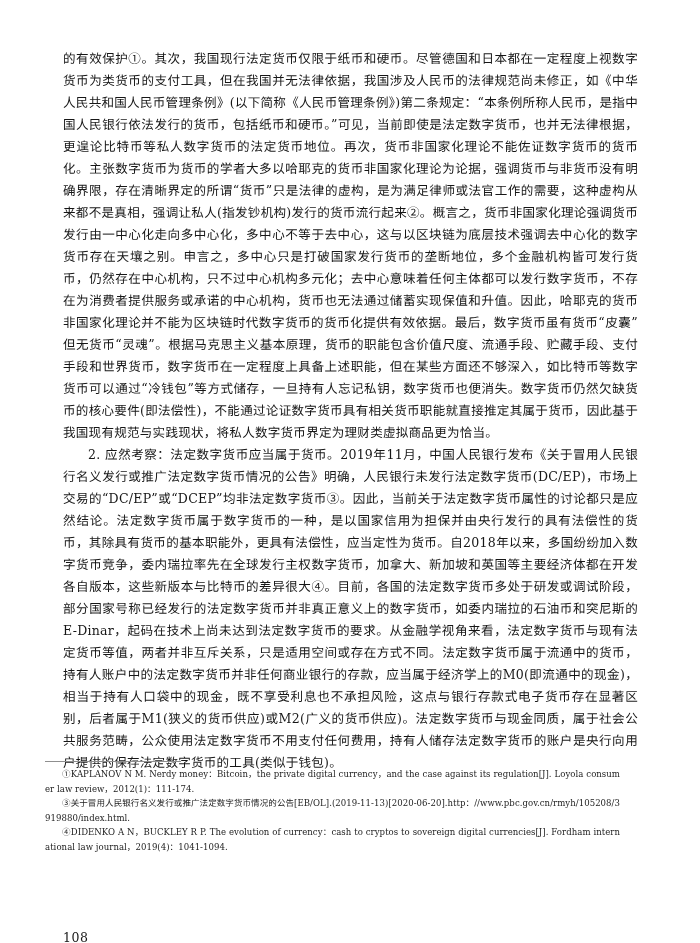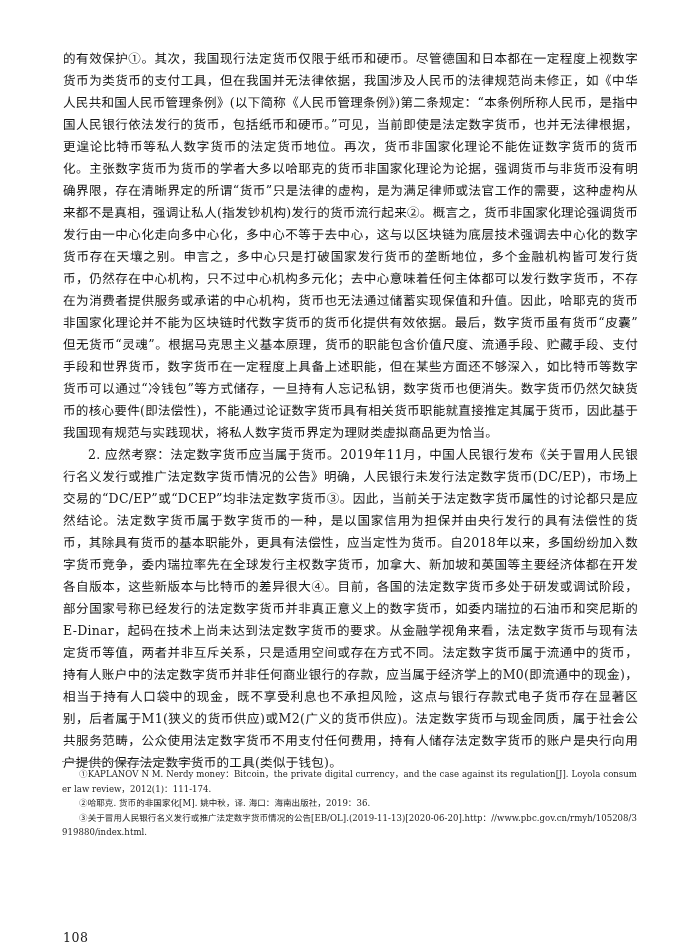--- a/index.html
+++ b/index.html
@@ -38,21 +38,21 @@
     margin: 0;
     text-indent: 0;
   }
   .para.indent {
     text-indent: 2em;
   }
 
   
   .footnotes {
     position: absolute;
-    left: 62px;
+    left: 45px;
     top: 761px;
     width: 575px;
   }
   .fn-rule {
     width: 136px;
     height: 0;
     border-top: 1px solid #8f8f8f;
     margin: 0 0 5px 0;
   }
   .fn-item {
@@ -82,19 +82,19 @@
 <div class="page">
 
   <div class="body-text">
     <p class="para">的有效保护①。其次，我国现行法定货币仅限于纸币和硬币。尽管德国和日本都在一定程度上视数字货币为类货币的支付工具，但在我国并无法律依据，我国涉及人民币的法律规范尚未修正，如《中华人民共和国人民币管理条例》(以下简称《人民币管理条例》)第二条规定：“本条例所称人民币，是指中国人民银行依法发行的货币，包括纸币和硬币。”可见，当前即使是法定数字货币，也并无法律根据，更遑论比特币等私人数字货币的法定货币地位。再次，货币非国家化理论不能佐证数字货币的货币化。主张数字货币为货币的学者大多以哈耶克的货币非国家化理论为论据，强调货币与非货币没有明确界限，存在清晰界定的所谓“货币”只是法律的虚构，是为满足律师或法官工作的需要，这种虚构从来都不是真相，强调让私人(指发钞机构)发行的货币流行起来②。概言之，货币非国家化理论强调货币发行由一中心化走向多中心化，多中心不等于去中心，这与以区块链为底层技术强调去中心化的数字货币存在天壤之别。申言之，多中心只是打破国家发行货币的垄断地位，多个金融机构皆可发行货币，仍然存在中心机构，只不过中心机构多元化；去中心意味着任何主体都可以发行数字货币，不存在为消费者提供服务或承诺的中心机构，货币也无法通过储蓄实现保值和升值。因此，哈耶克的货币非国家化理论并不能为区块链时代数字货币的货币化提供有效依据。最后，数字货币虽有货币“皮囊”但无货币“灵魂”。根据马克思主义基本原理，货币的职能包含价值尺度、流通手段、贮藏手段、支付手段和世界货币，数字货币在一定程度上具备上述职能，但在某些方面还不够深入，如比特币等数字货币可以通过“冷钱包”等方式储存，一旦持有人忘记私钥，数字货币也便消失。数字货币仍然欠缺货币的核心要件(即法偿性)，不能通过论证数字货币具有相关货币职能就直接推定其属于货币，因此基于我国现有规范与实践现状，将私人数字货币界定为理财类虚拟商品更为恰当。</p>
     <p class="para indent">2. 应然考察：法定数字货币应当属于货币。2019年11月，中国人民银行发布《关于冒用人民银行名义发行或推广法定数字货币情况的公告》明确，人民银行未发行法定数字货币(DC/EP)，市场上交易的“DC/EP”或“DCEP”均非法定数字货币③。因此，当前关于法定数字货币属性的讨论都只是应然结论。法定数字货币属于数字货币的一种，是以国家信用为担保并由央行发行的具有法偿性的货币，其除具有货币的基本职能外，更具有法偿性，应当定性为货币。自2018年以来，多国纷纷加入数字货币竞争，委内瑞拉率先在全球发行主权数字货币，加拿大、新加坡和英国等主要经济体都在开发各自版本，这些新版本与比特币的差异很大④。目前，各国的法定数字货币多处于研发或调试阶段，部分国家号称已经发行的法定数字货币并非真正意义上的数字货币，如委内瑞拉的石油币和突尼斯的E-Dinar，起码在技术上尚未达到法定数字货币的要求。从金融学视角来看，法定数字货币与现有法定货币等值，两者并非互斥关系，只是适用空间或存在方式不同。法定数字货币属于流通中的货币，持有人账户中的法定数字货币并非任何商业银行的存款，应当属于经济学上的M0(即流通中的现金)，相当于持有人口袋中的现金，既不享受利息也不承担风险，这点与银行存款式电子货币存在显著区别，后者属于M1(狭义的货币供应)或M2(广义的货币供应)。法定数字货币与现金同质，属于社会公共服务范畴，公众使用法定数字货币不用支付任何费用，持有人储存法定数字货币的账户是央行向用户提供的保存法定数字货币的工具(类似于钱包)。</p>
   </div>
 
   <div class="footnotes">
     <div class="fn-rule"></div>
     <p class="fn-item">①KAPLANOV N M. Nerdy money：Bitcoin，the private digital currency，and the case against its regulation[J]. Loyola consumer law review，2012(1)：111-174.</p>
-    <p class="fn-item">②哈耶克. 货币的非国家化[M]. 姚中秋，译. 海口：海南出版社，2019：36.</p>
     <p class="fn-item">③关于冒用人民银行名义发行或推广法定数字货币情况的公告[EB/OL].(2019-11-13)[2020-06-20].http：//www.pbc.gov.cn/rmyh/105208/3919880/index.html.</p>
+    <p class="fn-item">④DIDENKO A N，BUCKLEY R P. The evolution of currency：cash to cryptos to sovereign digital currencies[J]. Fordham international law journal，2019(4)：1041-1094.</p>
   </div>
 
   <div class="page-number">108</div>
 
 </div>
 
 </body></html>

